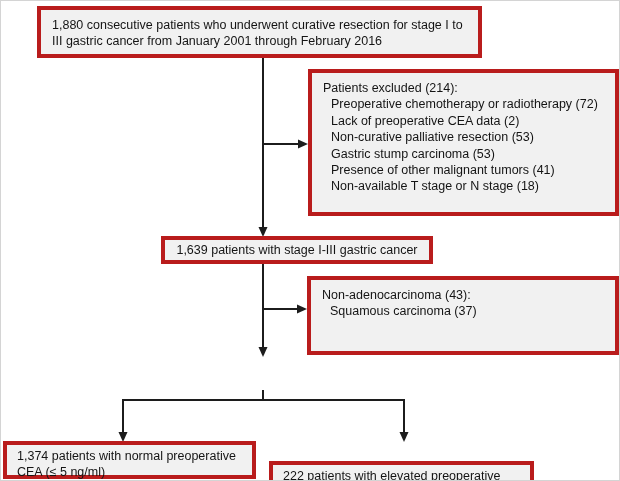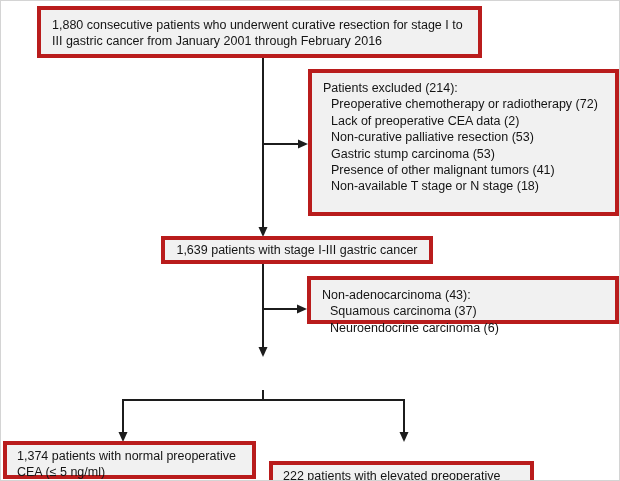--- a/index.html
+++ b/index.html
@@ -76,24 +76,23 @@
     <div class="list-item">Preoperative chemotherapy or radiotherapy (72)</div>
     <div class="list-item">Lack of preoperative CEA data (2)</div>
     <div class="list-item">Non-curative palliative resection (53)</div>
     <div class="list-item">Gastric stump carcinoma (53)</div>
     <div class="list-item">Presence of other malignant tumors (41)</div>
     <div class="list-item">Non-available T stage or N stage (18)</div>
   </div>
 
   <div class="box center" style="left:112px; top:235px; width:272px; height:28px;margin-left:48px;">1,639 patients with stage I-III gastric cancer</div>
 
-  <div class="box pad" style="left:306px; top:275px; width:312px; height:48px;">
+  <div class="box pad" style="left:306px; top:275px; width:312px; height:79px;">
     <div class="list-title">Non-adenocarcinoma (43):</div>
     <div class="list-item">Squamous carcinoma (37)</div>
-    <div class="list-item">Neuroendocrine carcinoma (6)</div>
   </div>
 
 
   <div class="box" style="left:2px; top:440px; width:253px; height:38px; padding:3px 10px; box-sizing:border-box;">1,374 patients with normal preoperative CEA (≤ 5 ng/ml)</div>
 
   <div class="box" style="left:268px; top:460px; width:265px; height:38px; padding:3px 10px; box-sizing:border-box;">222 patients with elevated preoperative CEA (&gt; 5 ng/ml)</div>
 
 </div>
 
 </body></html>

